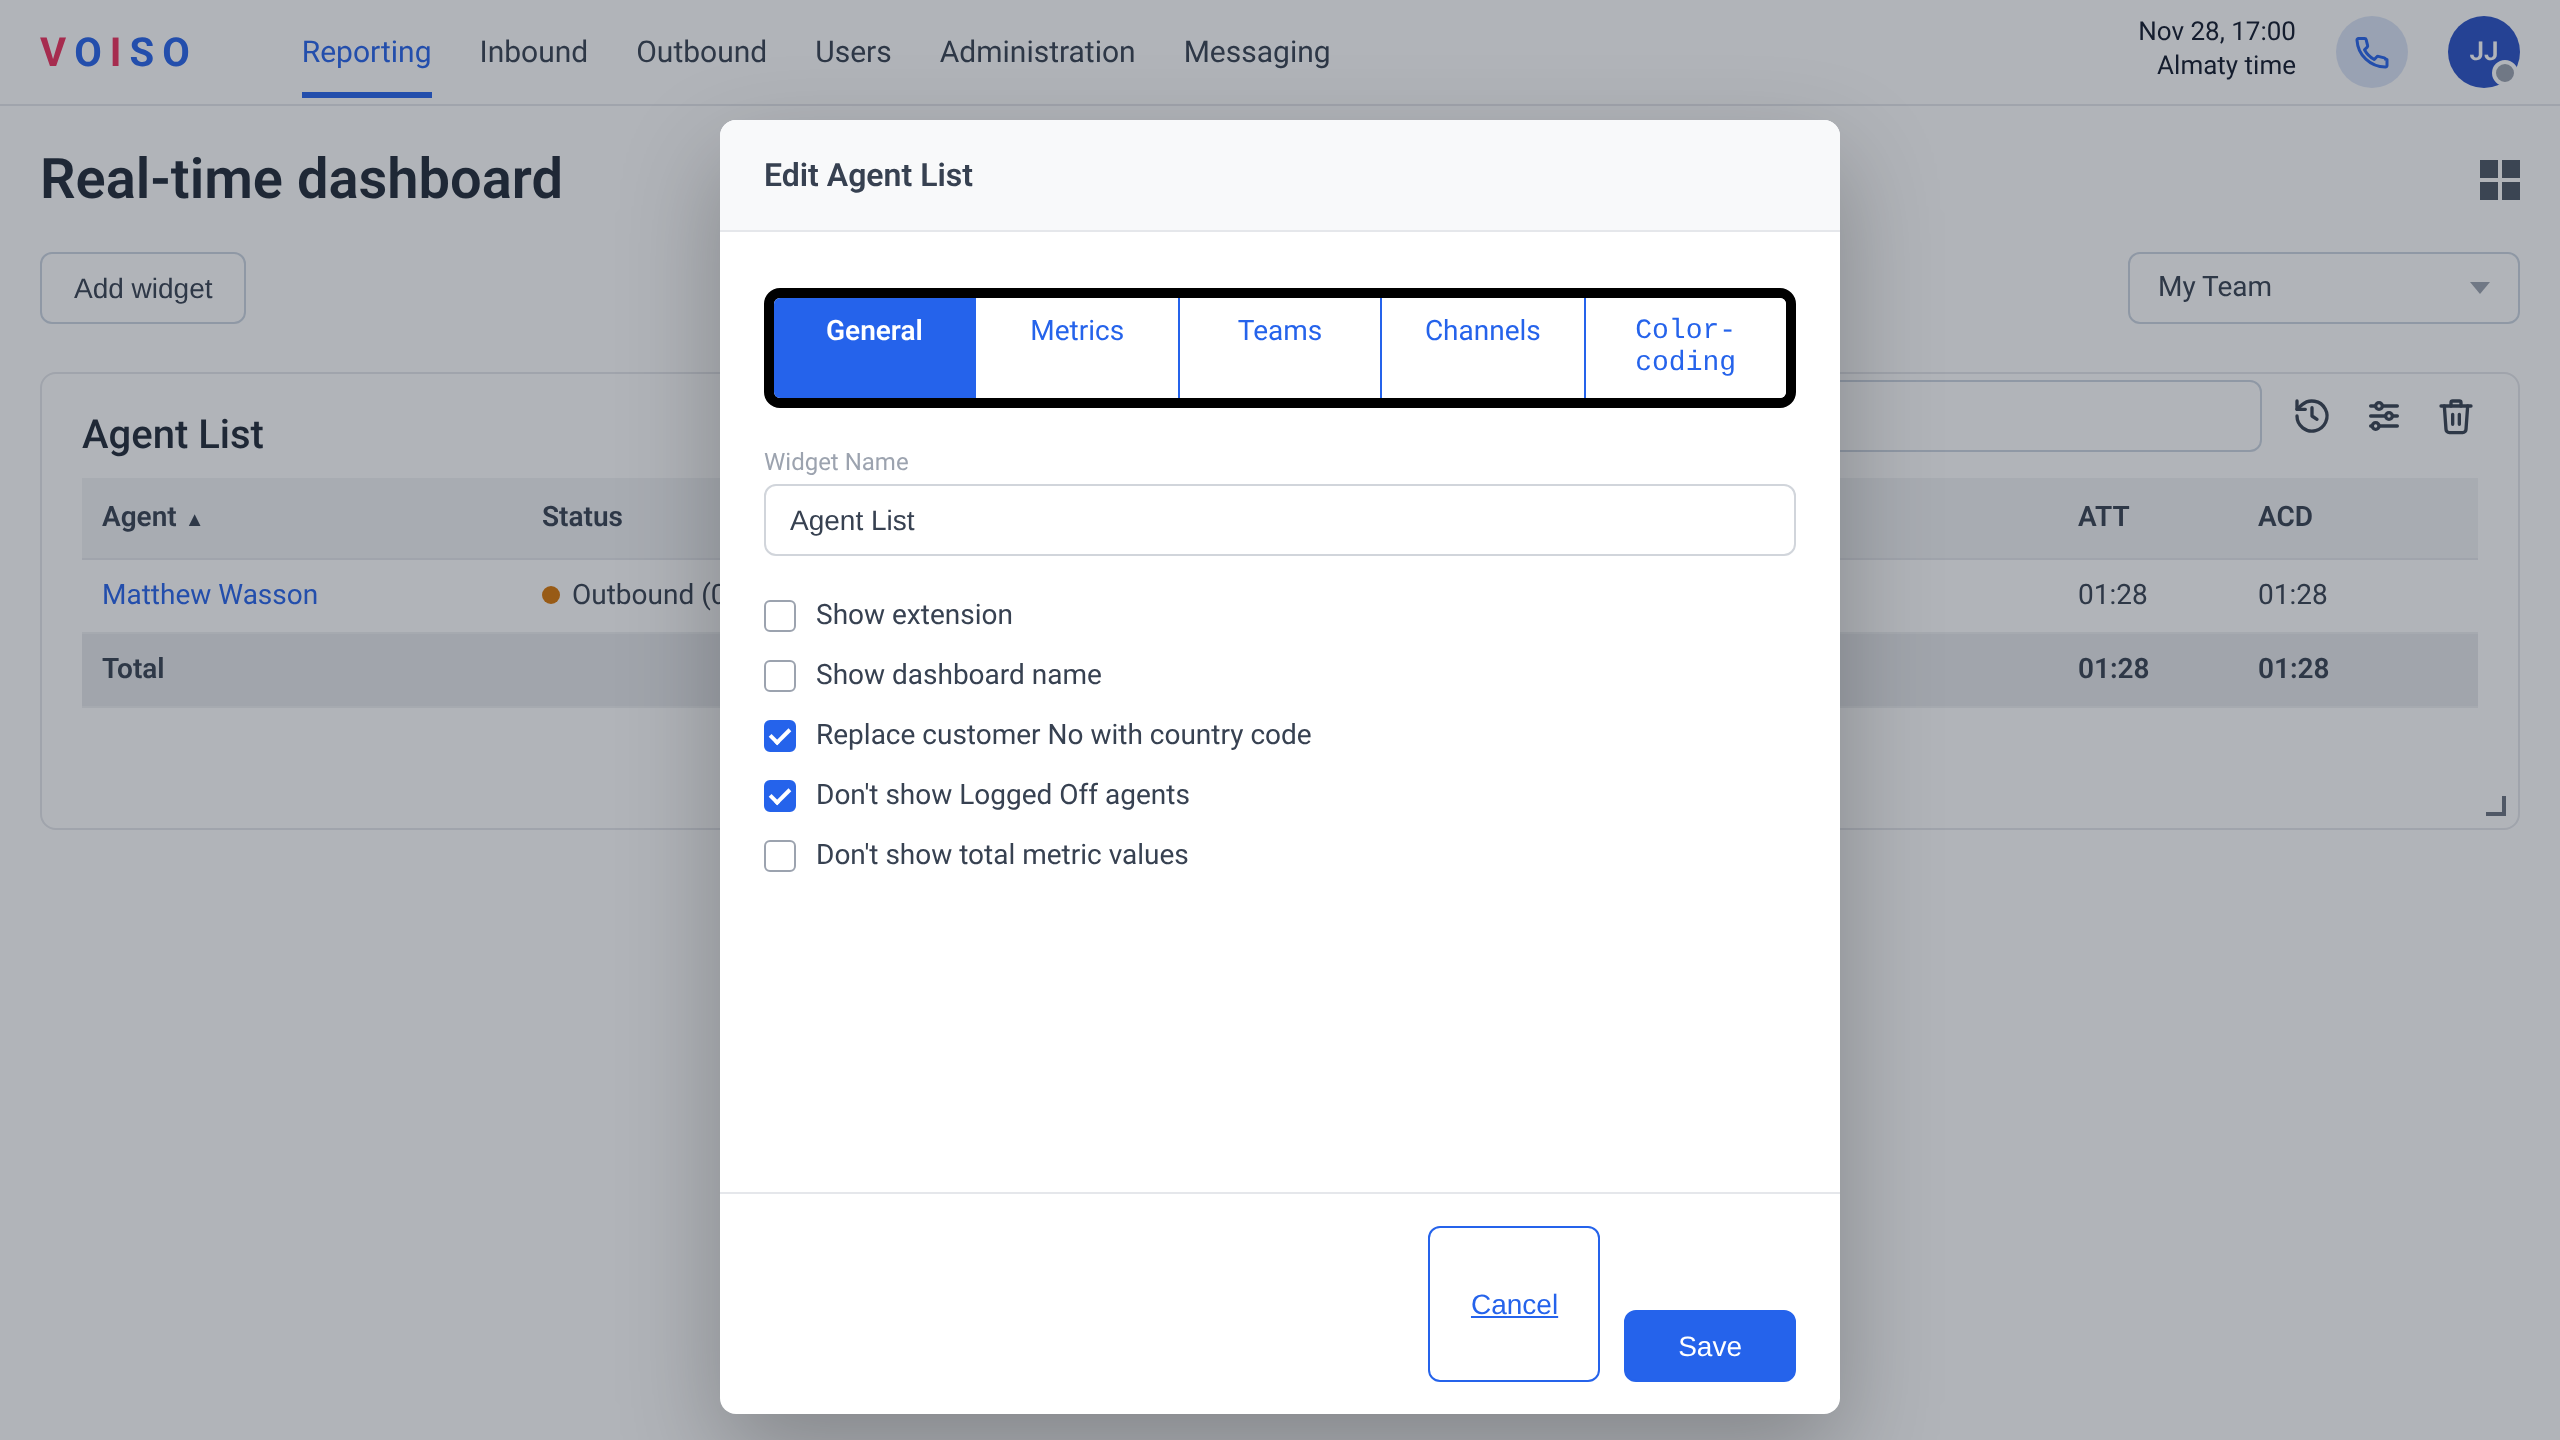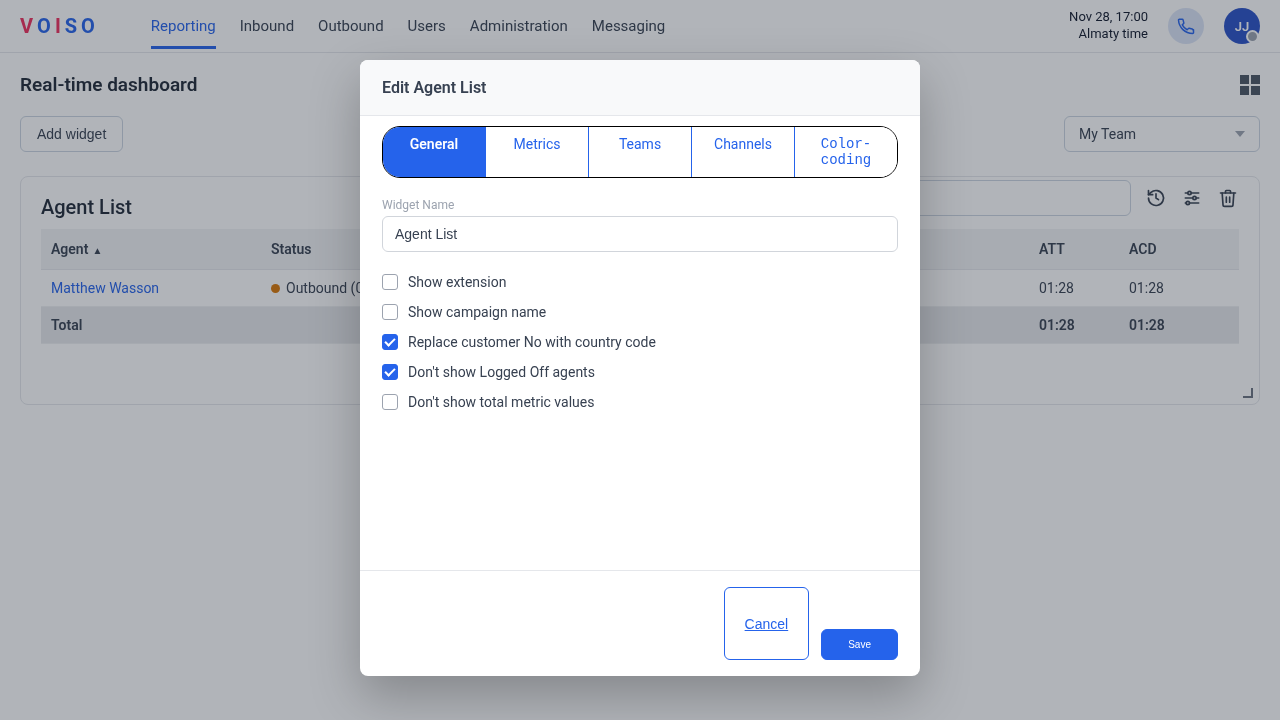--- a/index.html
+++ b/index.html
@@ -30,21 +30,21 @@
   .nav-item.active { color:#2563eb; border-bottom:3px solid #2563eb; padding-bottom:11px;}
   .nav-right { margin-left:auto; display:flex; align-items:center; gap:20px; }
   .datetime { text-align:right; font-size:13px; color:#0f172a; line-height:1.3;}
   .phone-circle { width:36px; height:36px; border-radius:50%; background:#dbe4f6; display:flex; align-items:center; justify-content:center; color:#2563eb;}
   .avatar { width:36px; height:36px; border-radius:50%; background:#2850c7; color:#fff; display:flex; align-items:center; justify-content:center; font-size:13px; font-weight:600; position:relative;}
   .avatar::after { content:""; position:absolute; bottom:1px; right:1px; width:9px; height:9px; border-radius:50%; background:#9ca3af; border:2px solid #fff;}
 
   
   .page { padding: 20px; }
   .page-head { display:flex; align-items:center; justify-content:space-between; }
-  h1.page-title { font-size:19px; font-weight:600; color:#1f2937;}
+  h1.page-title { font-size:28px; font-weight:600; color:#1f2937;}
   .grid-icon { width:20px; height:20px; display:grid; grid-template-columns:1fr 1fr; grid-template-rows:1fr 1fr; gap:2px;}
   .grid-icon div{ background:#4b5563;}
   .toolbar-row { display:flex; align-items:center; margin-top:20px; gap:12px;}
   .btn-outline { border:1px solid #cbd5e1; background:#fff; color:#374151; padding:9px 16px; border-radius:6px; font-size:14px; cursor:pointer;}
   .select { border:1px solid #cbd5e1; border-radius:6px; padding:9px 14px; font-size:14px; color:#374151; background:#fff; display:flex; align-items:center; justify-content:space-between; width:196px; cursor:pointer;}
   .caret { width:0;height:0;border-left:5px solid transparent;border-right:5px solid transparent;border-top:6px solid #9ca3af;}
 
   .widget-card { border:1px solid #e5e7eb; border-radius:8px; margin-top:24px; padding:0 0 60px 0; background:#fff; position:relative;}
   .widget-card-header { padding:18px 20px 10px 20px; font-size:20px; font-weight:500; color:#1f2937;}
   .widget-search-row { display:flex; align-items:center; gap:14px; padding:0 20px 10px 20px;}
@@ -59,35 +59,35 @@
   .link-blue { color:#2563eb; cursor:pointer;}
   .sort-caret { display:inline-block; margin-left:4px; font-size:10px; color:#374151;}
   .resize-corner { position:absolute; right:6px; bottom:6px; width:10px; height:10px; border-right:2px solid #6b7280; border-bottom:2px solid #6b7280;}
 
   
   .scrim { position:absolute; inset:0; background:rgba(31,41,55,0.35); }
 
   
   .modal { position:absolute; left:50%; top:60px; transform:translateX(-50%); width:560px; background:#fff; border-radius:8px; box-shadow:0 20px 50px rgba(0,0,0,0.25); overflow:hidden; display:flex; flex-direction:column; }
   .modal-header { padding:18px 22px; font-size:16px; font-weight:600; color:#374151; border-bottom:1px solid #e5e7eb; background:#f8f9fa;}
-  .tabbar { display:flex; margin:10px 22px 0 22px; border:1px solid #000000; border-radius:18px; overflow:hidden;}
+  .tabbar { display:flex; margin:28px 22px 0 22px; border:5px solid #000000; border-radius:8px; overflow:hidden;}
   .tab { flex:1; text-align:center; padding:9px 4px; font-size:14px; cursor:pointer; color:#2563eb; background:#fff; border-right:1px solid #2563eb;}
   .tab:last-child{border-right:none;font-family:Liberation Mono, monospace;}
   .tab.active { background:#2563eb; color:#fff; font-weight:600;}
   .modal-body { padding:20px 22px 10px 22px; flex:1;}
   .field-label { font-size:12px; color:#9ca3af; margin-bottom:4px;}
   .text-input { width:100%; border:1px solid #d1d5db; border-radius:6px; padding:9px 12px; font-size:14px; color:#374151; background:#fff;}
   .check-list { margin-top:22px; display:flex; flex-direction:column; gap:14px; font-size:14px; color:#374151;}
   .check-row { display:flex; align-items:center; gap:10px; cursor:pointer;}
   .cbox { width:16px; height:16px; border:1.5px solid #9ca3af; border-radius:3px; display:flex; align-items:center; justify-content:center; flex-shrink:0;}
   .cbox.checked { background:#2563eb; border-color:#2563eb; }
   .cbox.checked::after { content:""; width:4px; height:8px; border:solid #fff; border-width:0 2px 2px 0; transform:rotate(45deg); margin-bottom:2px;}
   .modal-footer { border-top:1px solid #e5e7eb; padding:16px 22px; display:flex; justify-content:flex-end; gap:12px; margin-top:150px;}
   .btn-secondary { border:1px solid #2563eb; color:#2563eb; background:#fff; padding:9px 20px; border-radius:6px; font-size:14px; cursor:pointer;text-decoration:underline;}
-  .btn-primary { background:#2563eb; color:#fff; border:1px solid #2563eb; padding:9px 26px; border-radius:6px; font-size:10px; cursor:pointer; font-weight:500;margin-top:42px;}
+  .btn-primary { background:#2563eb; color:#fff; border:1px solid #2563eb; padding:9px 26px; border-radius:6px; font-size:14px; cursor:pointer; font-weight:500;margin-top:42px;}
 
   svg { display:block; }
 </style>
 </head>
 <body>
 
 <div class="topnav">
   <div class="logo">
     <span class="r">V</span>
       <span class="b">O</span>
@@ -220,21 +220,21 @@
   <div class="modal-body">
     <div class="field-label">Widget Name</div>
     <input class="text-input" value="Agent List" style="">
     <div class="check-list" id="check-list">
         <label class="check-row">
           <span class="cbox"></span>
           <span>Show extension</span>
         </label>
         <label class="check-row">
           <span class="cbox"></span>
-          <span>Show campaign name</span>
+          <span>Show dashboard name</span>
         </label>
         <label class="check-row">
           <span class="cbox checked"></span>
           <span>Replace customer No with country code</span>
         </label>
         <label class="check-row">
           <span class="cbox checked"></span>
           <span>Don't show Logged Off agents</span>
         </label>
         <label class="check-row">

